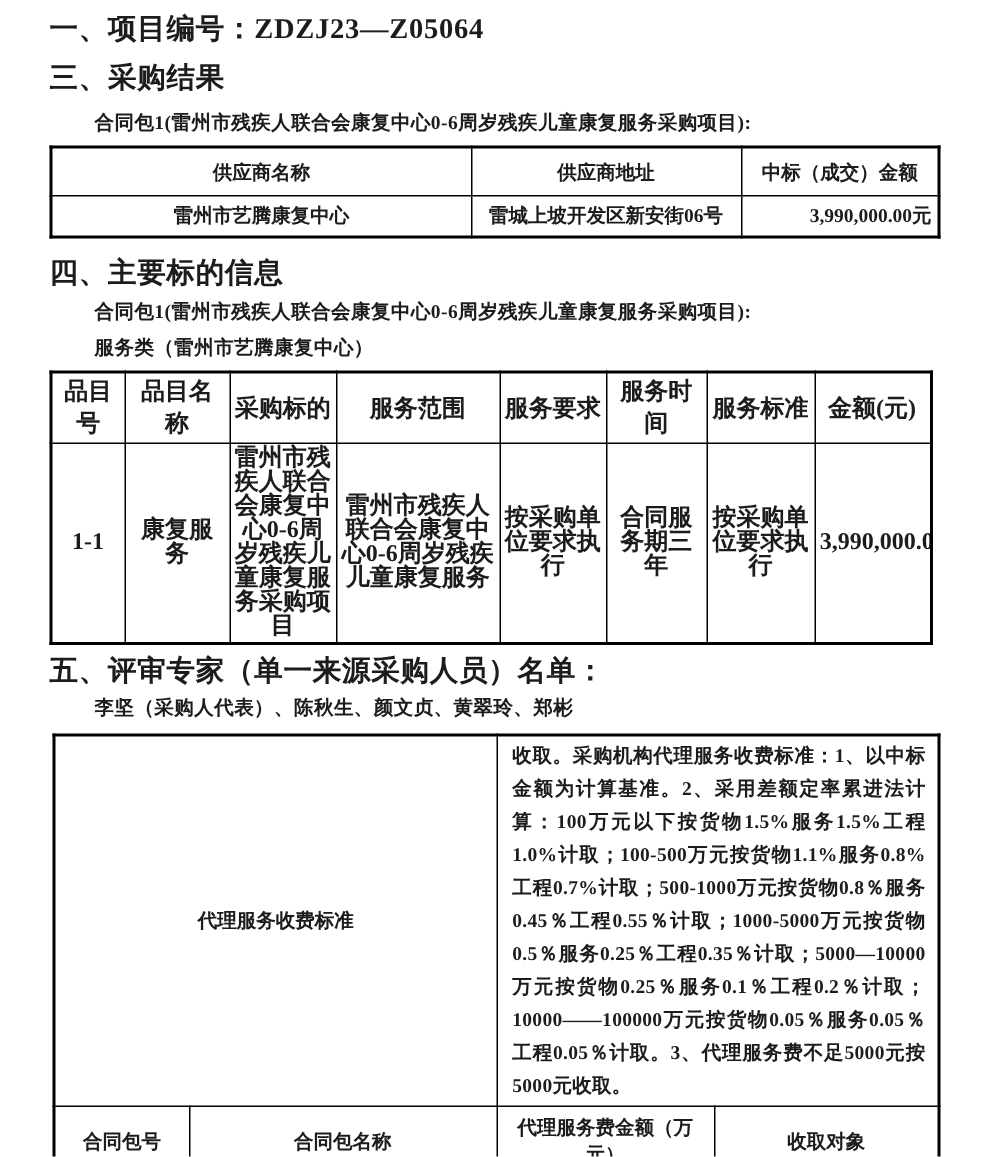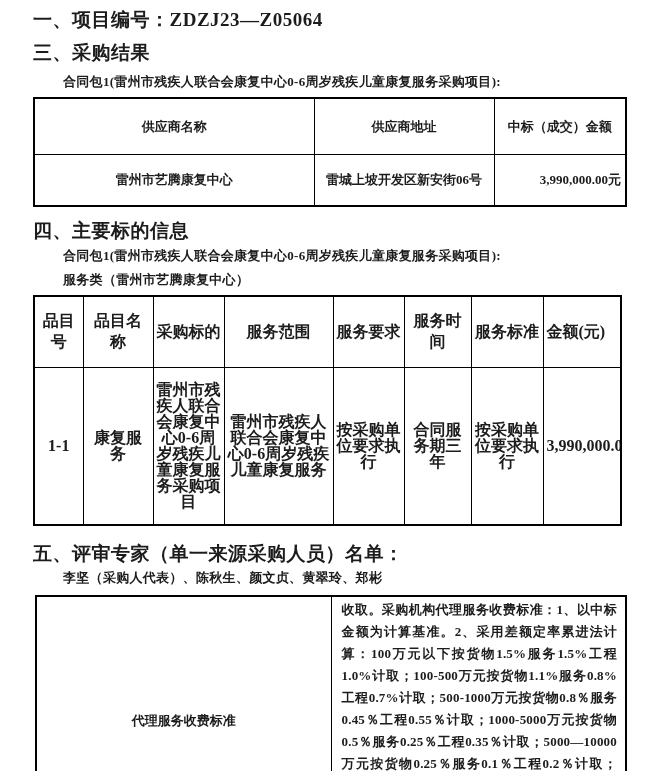--- a/index.html
+++ b/index.html
@@ -14,33 +14,33 @@
     margin:0 0 0 33px;font-size:19px;font-weight:700;
     line-height:19px;white-space:nowrap;letter-spacing:0.5px;
   }
   .para{
     margin:0 0 0 63px;font-size:13px;font-weight:600;
     line-height:19px;white-space:nowrap;letter-spacing:0.3px;
   }
   table{border-collapse:collapse;table-layout:fixed;background:#fff;}
   td,th{
     border:1px solid #000;vertical-align:middle;text-align:center;
-    font-weight:600;padding:14px 3px;overflow:hidden;
+    font-weight:600;padding:2px 3px;overflow:hidden;
   }
   table.outer2{border:2px solid #000;}
   
   .t-result{margin:6px 0 0 33px;width:592px;font-size:13px;}
   .t-result .hdr td{height:27px;}
   .t-result .row td{height:22px;}
   .t-result td.amount{text-align:right;padding-right:4px;}
   
   .t-subject{margin:6px 0 0 33px;width:587px;font-size:16px;}
   .t-subject .hdr td{height:29px;}
   .t-subject .row td{height:96px;line-height:16px;}
-  .t-subject td.amount-h{text-align:left;padding-right:4px;}
+  .t-subject td.amount-h{text-align:center;padding-right:4px;}
   .t-subject td.amount{padding-right:4px;}
   
   .t-fee{margin:8px 0 0 35px;width:590px;font-size:13px;}
   .t-fee td.fee-label{height:219px;}
   .t-fee td.fee-text{
     text-align:justify;vertical-align:top;
     padding:2px 8px 2px 10px;line-height:22px;letter-spacing:0.2px;
   }
   .t-fee .hdr2 td{height:41px;}
 </style>
@@ -110,21 +110,21 @@
       <td>雷州市残疾人联合会康复中心0-6周岁残疾儿童康复服务采购项目</td>
       <td>雷州市残疾人联合会康复中心0-6周岁残疾儿童康复服务</td>
       <td>按采购单位要求执行</td>
       <td>合同服务期三年</td>
       <td>按采购单位要求执行</td>
       <td class="amount">3,990,000.00</td>
     </tr>
   </tbody>
     </table>
 
-  <p class="h" style="margin-top:18px">五、评审专家（单一来源采购人员）名单：</p>
+  <p class="h" style="margin-top:8px">五、评审专家（单一来源采购人员）名单：</p>
 
   <p class="para" style="margin-top:5px">李坚（采购人代表）、陈秋生、颜文贞、黄翠玲、郑彬</p>
 
 
   <table class="t-fee outer2">
     <colgroup>
         <col style="width:90px">
         <col style="width:205px">
         <col style="width:145px">
         <col style="width:150px">

